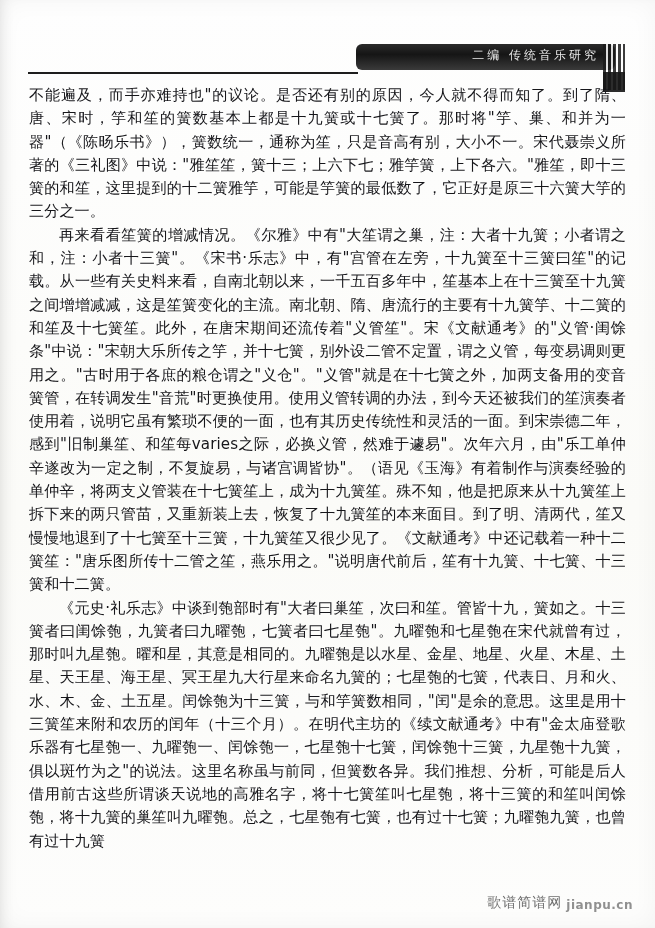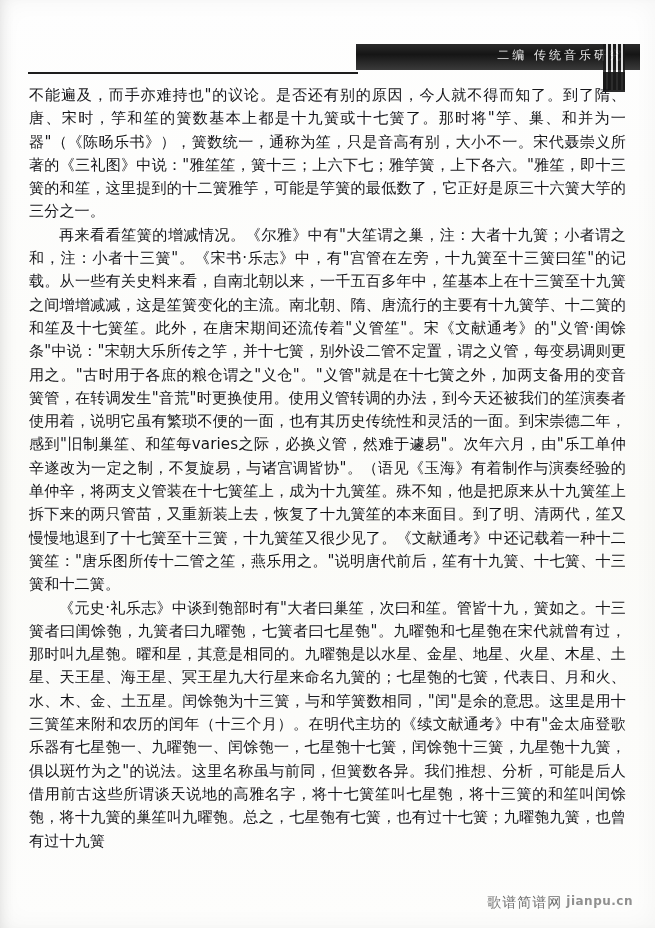--- a/index.html
+++ b/index.html
@@ -26,24 +26,25 @@
       radial-gradient(circle at 40% 78%, rgba(0,0,0,0.012) 0 2px, transparent 3px),
       linear-gradient(180deg, #fefefe 0%, #fbfbf8 55%, #fdfdfc 100%);
     pointer-events: none;
   }
 
   
   .header-band {
     position: absolute;
     left: 356px;
     top: 44px;
-    width: 284px;
+    width: 259px;
     height: 26px;
     background: linear-gradient(180deg, #2b2b2b 0%, #151515 40%, #3a3a3a 100%);
     overflow: hidden;
+    border-radius: 6px;
   }
   .header-band .hdr-text {
     position: absolute;
     right: 16px;
     top: 3px;
     color: #e9e9e9;
     font-size: 12px;
     letter-spacing: 3px;
     font-family: "DejaVu Sans", "Liberation Sans", sans-serif;
     white-space: nowrap;
@@ -108,21 +109,21 @@
   .body-col p.indent {
     text-indent: 30px;
   }
 
   
   .footer-mark {
     position: absolute;
     right: 22px;
     bottom: 16px;
     display: flex;
-    align-items: flex-start;
+    align-items: flex-end;
     gap: 4px;
     color: #6a6a6a;
     opacity: 0.85;
   }
   .footer-mark .fm-cn {
     font-size: 14px;
     letter-spacing: 1px;
     color: #555;
   }
   .footer-mark .fm-en {

